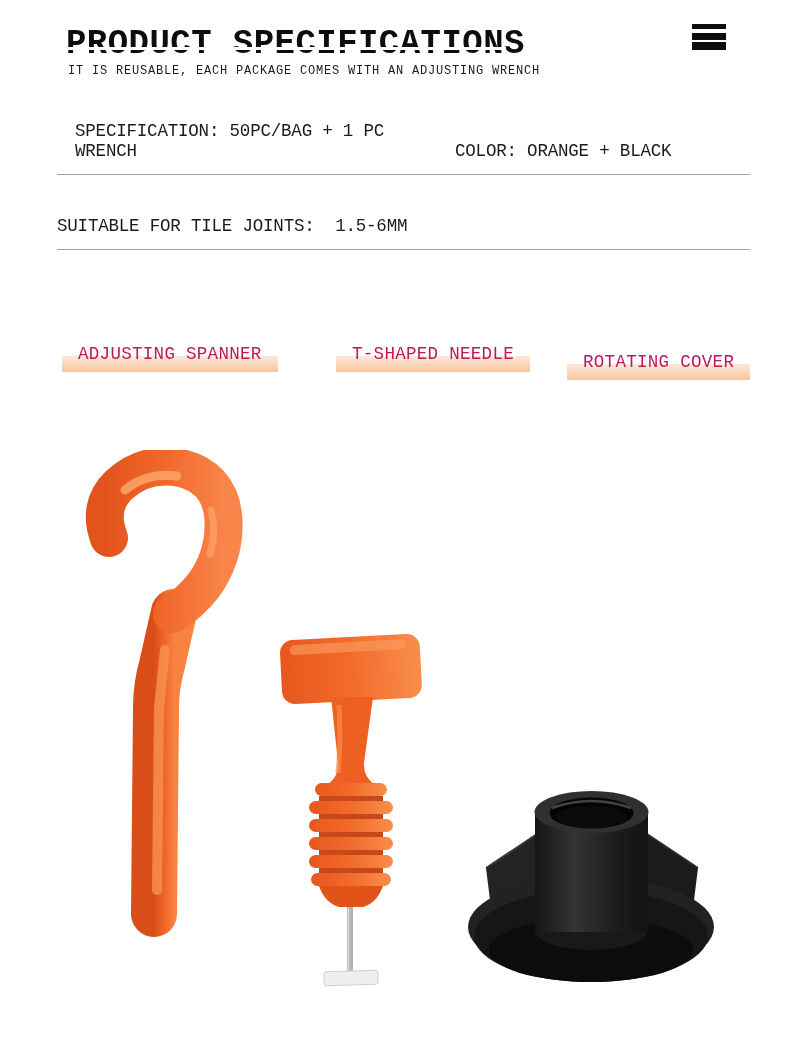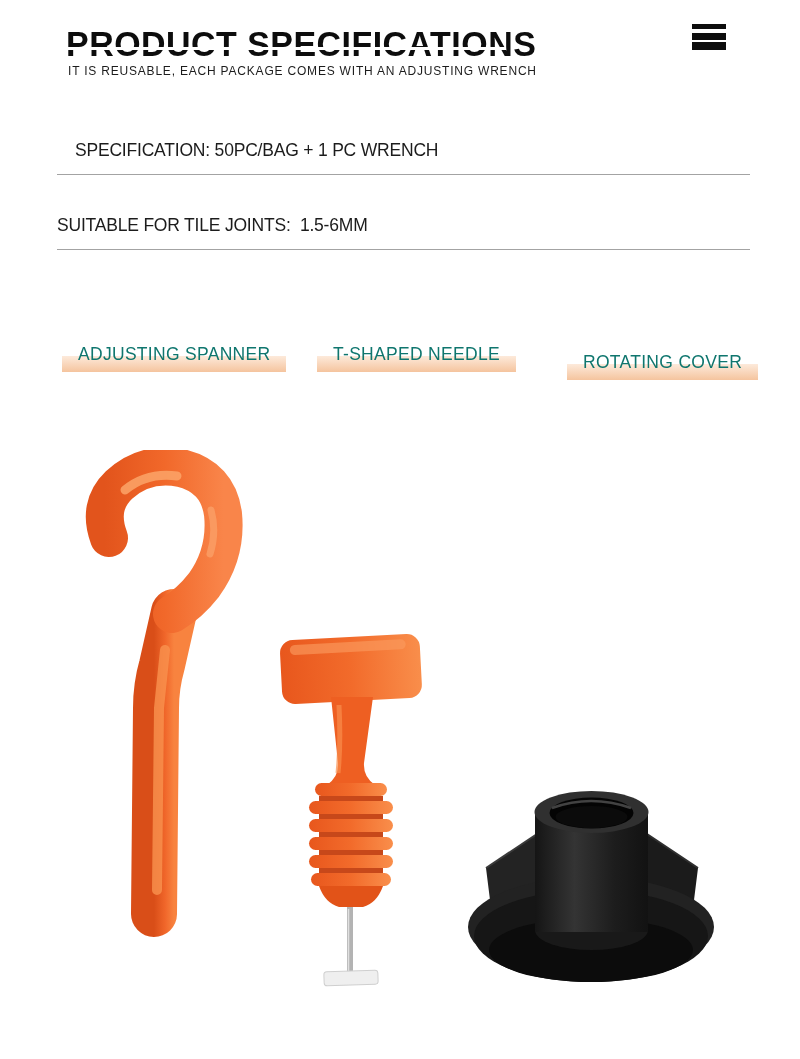--- a/index.html
+++ b/index.html
@@ -1,20 +1,20 @@
 <!DOCTYPE html>
 <html><head>
 <meta charset="utf-8">
 <style>
   html,body{margin:0;padding:0;background:#ffffff;}
   .page{
     position:relative;
     width:800px;height:1059px;
     background:#ffffff;
-    font-family:Liberation Sans, sans-serif;
+    font-family:Liberation Mono, monospace;
     overflow:hidden;
     margin:0 auto;
   }
   
   .title{
     position:absolute;left:66px;top:24px;
     font-size:35px;font-weight:800;color:#0d0d0d;
     letter-spacing:.5px;white-space:nowrap;
     transform:scaleX(.97);transform-origin:left center;
   }
@@ -40,30 +40,30 @@
   }
   .spec-cell{
     font-size:17.5px;color:#1c1c1c;letter-spacing:-.2px;
     white-space:pre-wrap;
   }
   .spec-cell.left{width:380px;padding-left:18px;}
   .spec-cell.right{flex:1;}
   
   .part-label{
     position:absolute;top:344px;
-    font-size:17.5px;color:#0f766e;letter-spacing:.3px;
+    font-size:17.5px;color:#be185d;letter-spacing:.3px;
     white-space:nowrap;z-index:1;
   }
   .part-label .hl{
     position:absolute;left:-16px;right:-16px;top:12px;height:16px;
     background:linear-gradient(#fdeadb,#f5c49e);
     z-index:-1;
   }
   .pl-1{left:78px;}
-  .pl-2{left:333px;}
+  .pl-2{left:352px;}
   .pl-3{left:583px;margin-top:8px;}
   
   .product{position:absolute;}
   .spanner-img{left:85px;top:450px;}
   .needle-img{left:275px;top:625px;}
   .cover-img{left:460px;top:780px;}
 </style>
 </head>
 <body>
 
@@ -75,20 +75,21 @@
 
   <div class="menu-icon">
     <div class="bar b1"></div>
     <div class="bar b2"></div>
     <div class="bar b3"></div>
   </div>
 
   <div class="spec-table">
     <div class="spec-row">
       <div class="spec-cell left">SPECIFICATION: 50PC/BAG + 1 PC WRENCH</div>
+      <div class="spec-cell right">COLOR: ORANGE + BLACK</div>
     </div>
     <div class="spec-row">
       <div class="spec-cell right">SUITABLE FOR TILE JOINTS:  1.5-6MM</div>
     </div>
   </div>
 
   <div class="part-label pl-1">
     <span class="hl"></span>
     <span>ADJUSTING SPANNER</span>
   </div>

